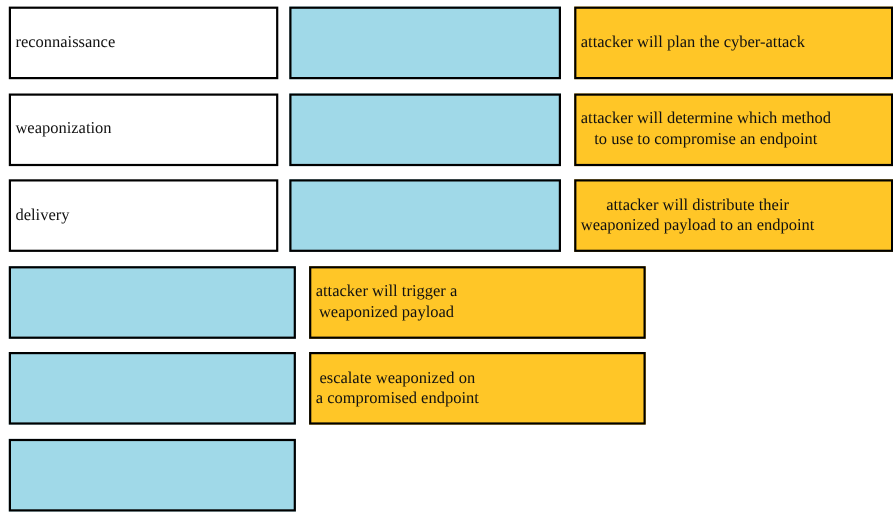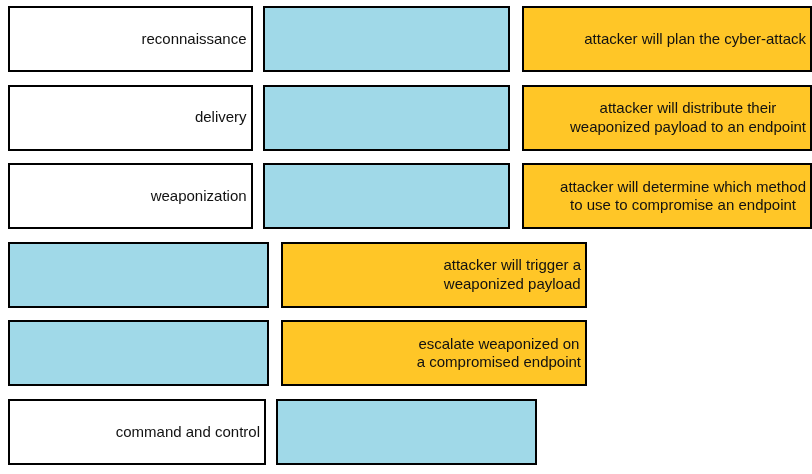--- a/index.html
+++ b/index.html
@@ -20,25 +20,26 @@
     display: flex;
     margin-left: 8px;
     margin-bottom: 12.6px;
     height: 66px;
   }
   .cell {
     box-sizing: border-box;
     border: 2px solid #000000;
     display: flex;
     align-items: center;
-    justify-content: flex-end;
+    justify-content: flex-start;
     text-align: center;
     font-size: 15px;
     line-height: 1.22;
     color: #111111;
+    font-family: Liberation Serif, serif;
   }
   .label-box {
     width: 258px;
     background: #ffffff;
     margin-right: 10px;
     cursor: move;
   }
   .drop-box {
     width: 261px;
     background: #a0d9e8;
@@ -65,41 +66,41 @@
     <div class="cell drop-box">
       <span class="desc-text"></span>
     </div>
     <div class="cell desc-box">
       <span class="desc-text">attacker will plan the cyber-attack</span>
     </div>
   </div>
 
   <div class="row">
     <div class="cell label-box">
+      <span class="label-text">weaponization</span>
+    </div>
+    <div class="cell drop-box">
+      <span class="desc-text"></span>
+    </div>
+    <div class="cell desc-box">
+      <span class="desc-text">attacker will determine which method
+to use to compromise an endpoint</span>
+    </div>
+  </div>
+
+  <div class="row">
+    <div class="cell label-box">
       <span class="label-text">delivery</span>
     </div>
     <div class="cell drop-box">
       <span class="desc-text"></span>
     </div>
     <div class="cell desc-box">
       <span class="desc-text">attacker will distribute their
 weaponized payload to an endpoint</span>
-    </div>
-  </div>
-
-  <div class="row">
-    <div class="cell label-box">
-      <span class="label-text">weaponization</span>
-    </div>
-    <div class="cell drop-box">
-      <span class="desc-text"></span>
-    </div>
-    <div class="cell desc-box">
-      <span class="desc-text">attacker will determine which method
-to use to compromise an endpoint</span>
     </div>
   </div>
 
   <div class="row">
     <div class="cell drop-box">
       <span class="desc-text"></span>
     </div>
     <div class="cell desc-box">
       <span class="desc-text">attacker will trigger a
 weaponized payload</span>
@@ -110,21 +111,18 @@
     <div class="cell drop-box">
       <span class="desc-text"></span>
     </div>
     <div class="cell desc-box">
       <span class="desc-text">escalate weaponized on
 a compromised endpoint</span>
     </div>
   </div>
 
   <div class="row">
-    <div class="cell label-box">
-      <span class="label-text">command and control</span>
-    </div>
     <div class="cell drop-box">
       <span class="desc-text"></span>
     </div>
   </div>
 
 </div>
 
 </body></html>

